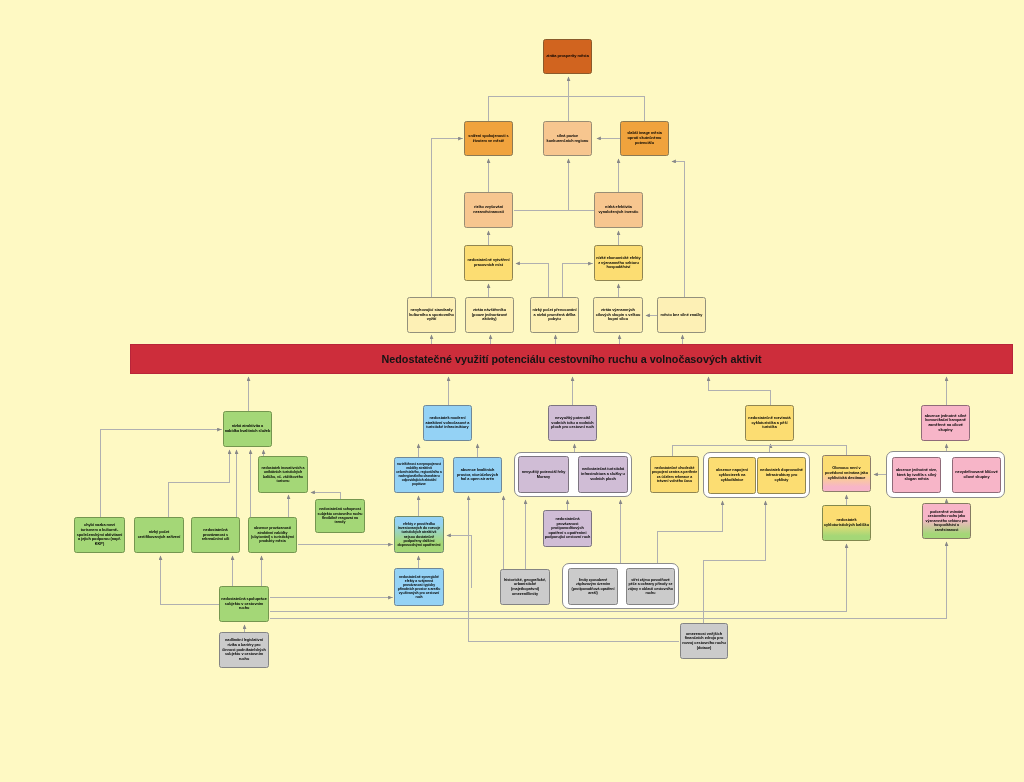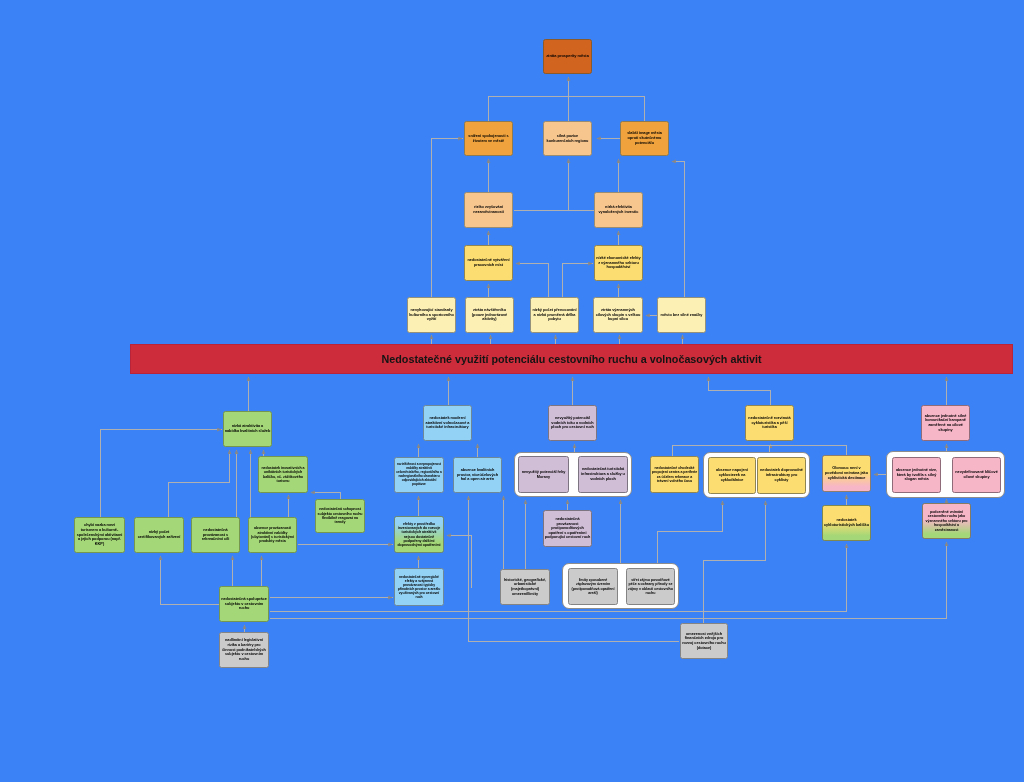--- a/index.html
+++ b/index.html
@@ -1,18 +1,18 @@
 <!DOCTYPE html>
 <html><head>
 <meta charset="utf-8">
 <title>Problémový strom</title>
 <style>
   html,body{margin:0;padding:0;background:#ffffff;}
   body{width:1024px;height:782px;overflow:hidden;font-family:"Liberation Sans",sans-serif;}
-  #canvas{position:relative;width:1024px;height:782px;background:#3b82f6;}
+  #canvas{position:relative;width:1024px;height:782px;background:#fef9c3;}
   svg.links{position:absolute;left:0;top:0;width:1024px;height:782px;overflow:visible;pointer-events:none;}
   .node{position:absolute;box-sizing:border-box;display:flex;align-items:center;justify-content:center;
         text-align:center;border:0.7px solid #80806e;border-radius:2.5px;line-height:1.22;color:#000;
         overflow:hidden;padding:0.5px 0.5px;letter-spacing:-0.03px;font-weight:bold;}
   .grp{position:absolute;box-sizing:border-box;border:0.8px solid #8d8d8d;border-radius:7px;background:#ffffff;}
   .banner{position:absolute;box-sizing:border-box;background:#cd2d3b;border:1px solid #b8253a;
           display:flex;align-items:center;justify-content:center;color:#141414;font-weight:bold;font-size:10.75px;}
   
   .c-darkorange{background:#d1641f;border-color:#8a5a2b;}
   .c-orange    {background:#f0a33d;border-color:#8d7a52;}

